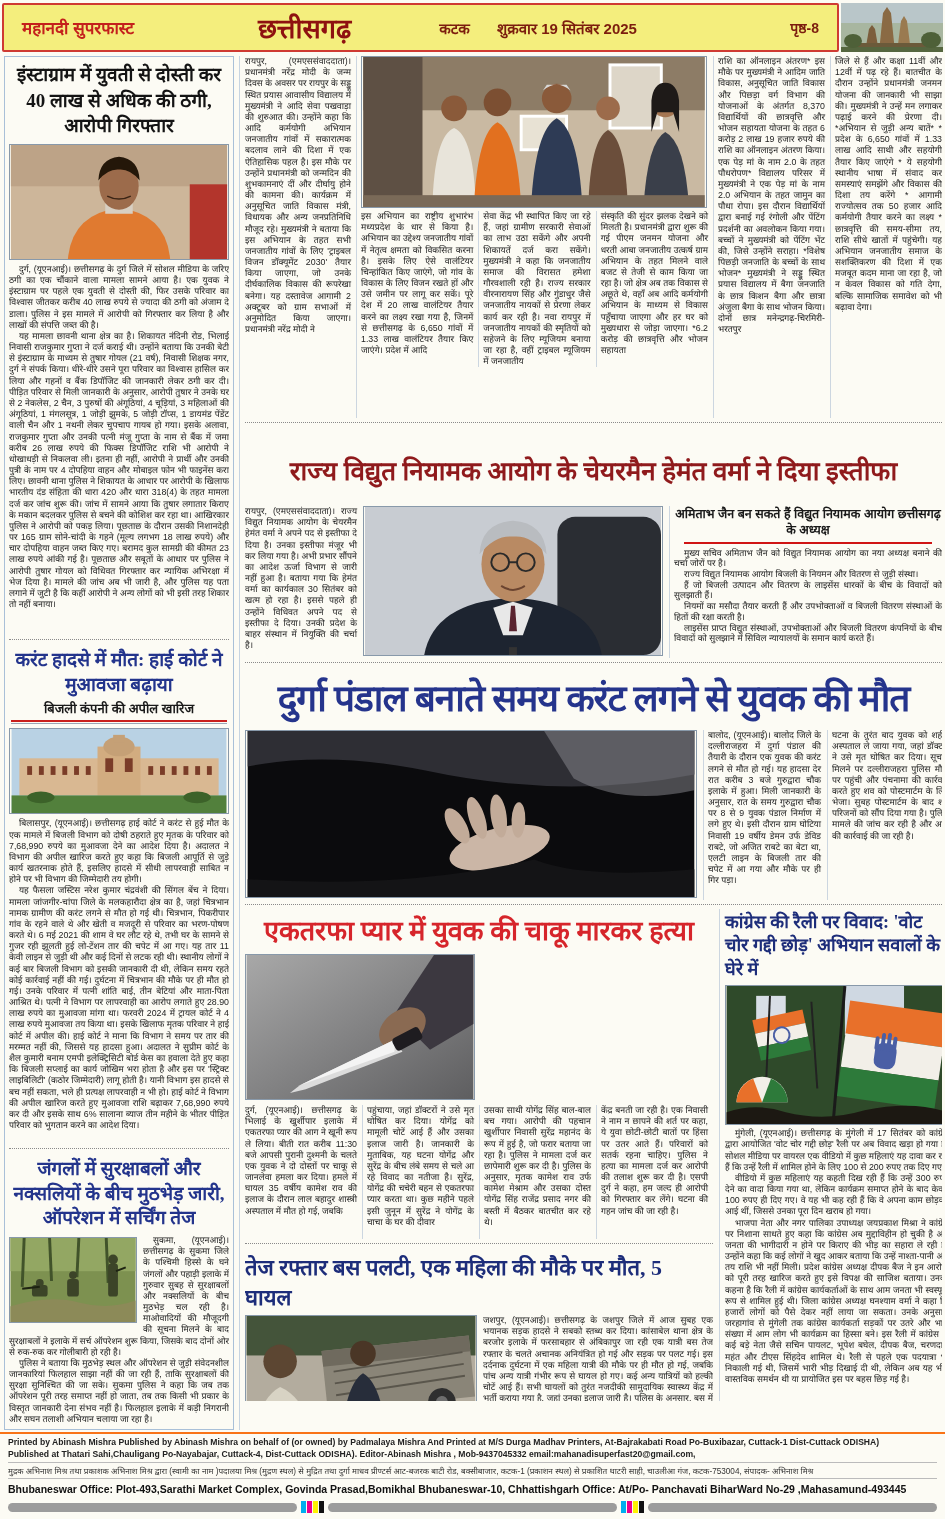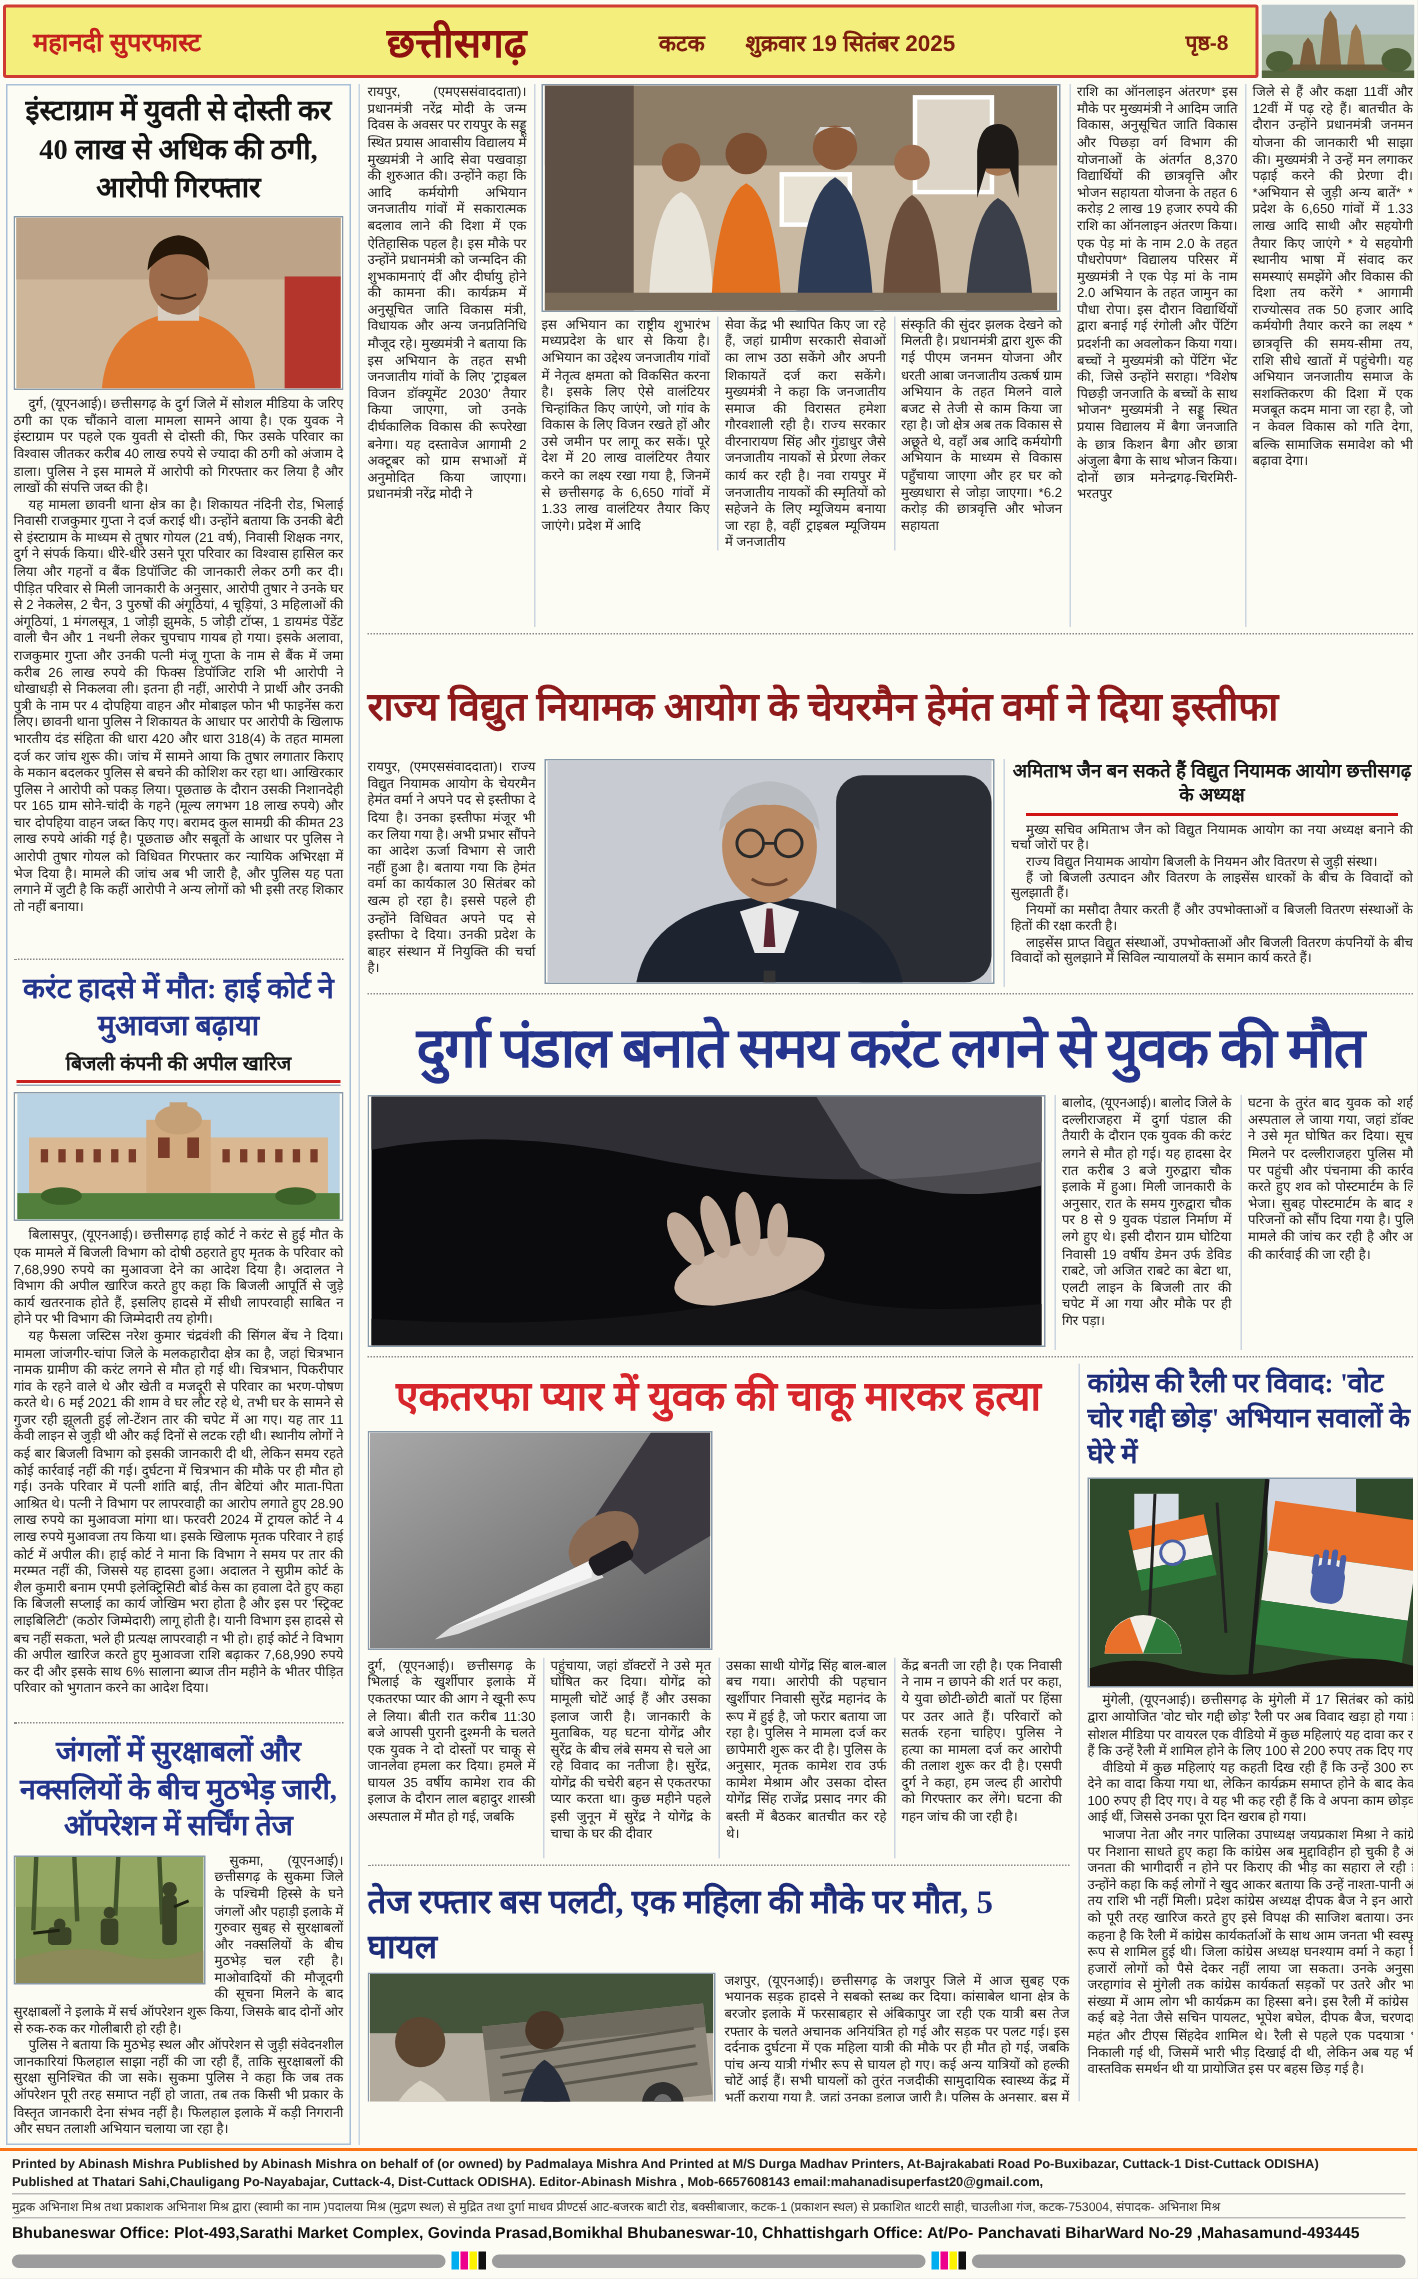--- a/index.html
+++ b/index.html
@@ -40,21 +40,21 @@
   .float-photo { float:left; margin:2px 6px 2px 0; }
   
   .a-headline { color:#d6252b; font-size:28px; line-height:1.55; font-weight:bold; text-align:center; padding:2px 4px 6px; }
   .a-cols { display:flex; gap:5px; height:362px; overflow:hidden; }
   .a-col1 { width:106px; flex:none; }
   .a-mid { width:352px; flex:none; }
   .a-midcols { display:flex; gap:5px; margin-top:3px; }
   .a-midcols > div { width:114px; }
   .a-col56 { width:112px; flex:none; padding-left:4px; }
   
-  .b-headline { color:#8f1a1c; font-size:26px; font-weight:bold; text-align:left; padding:3px 0 5px;margin-top:26px; }
+  .b-headline { color:#8f1a1c; font-size:26px; font-weight:bold; text-align:center; padding:3px 0 5px;margin-top:26px; }
   .b-row { display:flex; gap:6px; height:152px; overflow:hidden;margin-top:13px; }
   .b-left { width:112px; flex:none; }
   .b-right { flex:1; padding-left:4px; }
   .b-sub { font-size:12.5px; font-weight:bold; text-align:center; line-height:1.3; padding-bottom:2px; }
   .b-sub-rule { border-top:2px solid #d01414; margin:1px 10px 4px; }
   .b-right .bodytext { line-height:1.22; }
   
   .c-headline { color:#25348c; font-size:37px; font-weight:bold; text-align:center; padding:4px 0 8px; letter-spacing:-1px; }
   .c-row { display:flex; gap:6px; height:170px; overflow:hidden; }
   .c-col { width:118px; flex:none; padding-left:4px; }
@@ -423,21 +423,21 @@
             <p>वीडियो में कुछ महिलाएं यह कहती दिख रही हैं कि उन्हें 300 रुपए देने का वादा किया गया था, लेकिन कार्यक्रम समाप्त होने के बाद केवल 100 रुपए ही दिए गए। वे यह भी कह रही हैं कि वे अपना काम छोड़कर आई थीं, जिससे उनका पूरा दिन खराब हो गया।</p>
             <p>भाजपा नेता और नगर पालिका उपाध्यक्ष जयप्रकाश मिश्रा ने कांग्रेस पर निशाना साधते हुए कहा कि कांग्रेस अब मुद्दाविहीन हो चुकी है और जनता की भागीदारी न होने पर किराए की भीड़ का सहारा ले रही है। उन्होंने कहा कि कई लोगों ने खुद आकर बताया कि उन्हें नाश्ता-पानी और तय राशि भी नहीं मिली। प्रदेश कांग्रेस अध्यक्ष दीपक बैज ने इन आरोपों को पूरी तरह खारिज करते हुए इसे विपक्ष की साजिश बताया। उनका कहना है कि रैली में कांग्रेस कार्यकर्ताओं के साथ आम जनता भी स्वस्फूर्त रूप से शामिल हुई थी। जिला कांग्रेस अध्यक्ष घनश्याम वर्मा ने कहा कि हजारों लोगों को पैसे देकर नहीं लाया जा सकता। उनके अनुसार, जरहागांव से मुंगेली तक कांग्रेस कार्यकर्ता सड़कों पर उतरे और भारी संख्या में आम लोग भी कार्यक्रम का हिस्सा बने। इस रैली में कांग्रेस के कई बड़े नेता जैसे सचिन पायलट, भूपेश बघेल, दीपक बैज, चरणदास महंत और टीएस सिंहदेव शामिल थे। रैली से पहले एक पदयात्रा भी निकाली गई थी, जिसमें भारी भीड़ दिखाई दी थी, लेकिन अब यह भीड़ वास्तविक समर्थन थी या प्रायोजित इस पर बहस छिड़ गई है।</p>
           </div>
         </aside>
       </div>
     </main>
   </div>
 
   <footer class="footer">
     <div class="f-en">Printed by Abinash Mishra Published by Abinash Mishra on behalf of (or owned) by Padmalaya Mishra And Printed at M/S Durga Madhav Printers, At-Bajrakabati Road Po-Buxibazar, Cuttack-1 Dist-Cuttack ODISHA)</div>
-    <div class="f-en">Published at Thatari Sahi,Chauligang Po-Nayabajar, Cuttack-4, Dist-Cuttack ODISHA). Editor-Abinash Mishra , Mob-6657608143 email:mahanadisuperfast20@gmail.com,</div>
+    <div class="f-en">Published at Thatari Sahi,Chauligang Po-Nayabajar, Cuttack-4, Dist-Cuttack ODISHA). Editor-Abinash Mishra , Mob-9437045332 email:mahanadisuperfast20@gmail.com,</div>
     <div class="f-hi">मुद्रक अभिनाश मिश्र तथा प्रकाशक अभिनाश मिश्र द्वारा (स्वामी का नाम )पदालया मिश्र (मुद्रण स्थल) से मुद्रित तथा दुर्गा माधव प्रीण्टर्स आट-बजरक बाटी रोड, बक्सीबाजार, कटक-1 (प्रकाशन स्थल) से प्रकाशित थाटरी साही, चाउलीआ गंज, कटक-753004, संपादक- अभिनाश मिश्र</div>
     <div class="f-office">Bhubaneswar Office: Plot-493,Sarathi Market Complex, Govinda Prasad,Bomikhal Bhubaneswar-10, Chhattishgarh Office: At/Po- Panchavati BiharWard No-29 ,Mahasamund-493445</div>
     <div class="cmyk-row">
       <div class="graybar"></div>
       <div class="dots">
           <span class="d-c"></span>
           <span class="d-m"></span>
           <span class="d-y"></span>
           <span class="d-k"></span>
         </div>

